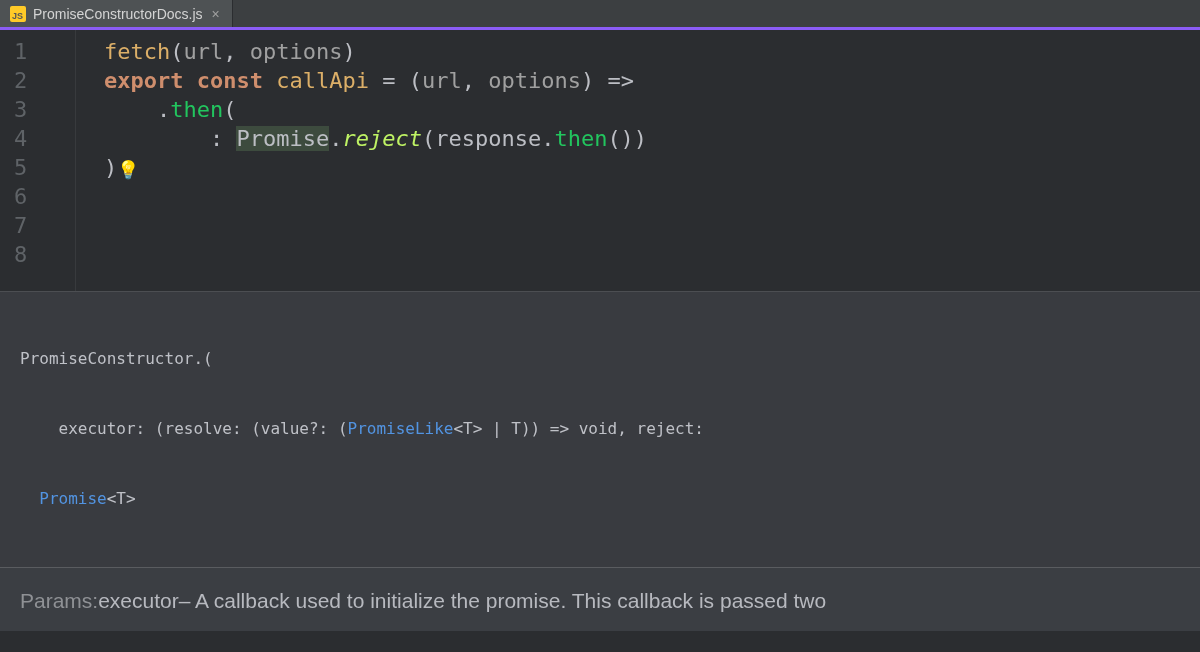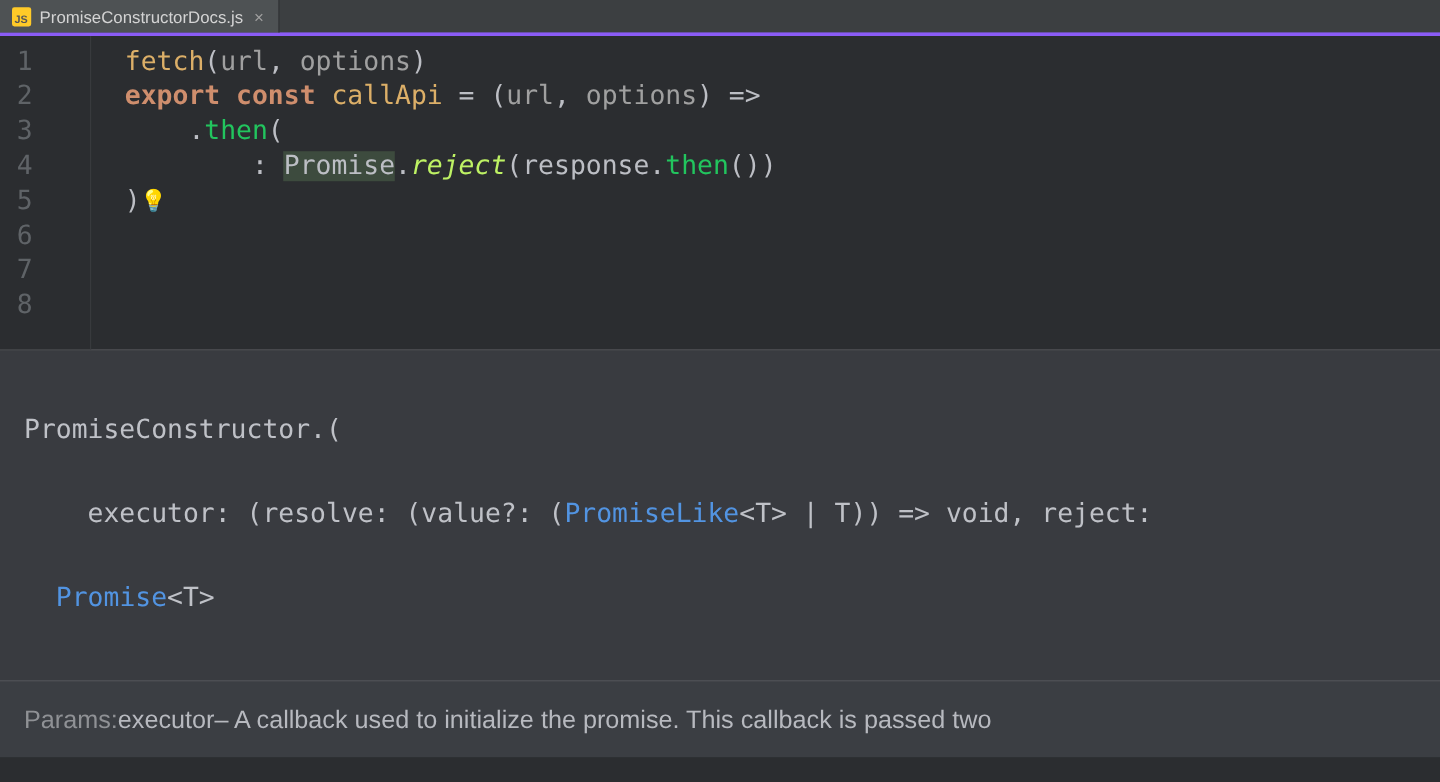--- a/index.html
+++ b/index.html
@@ -93,21 +93,21 @@
     .bulb-icon {
       display: inline-block;
       font-size: 18px;
       vertical-align: middle;
     }
     .tooltip-sig {
       background: #393b40;
       border-top: 1px solid #4c4e52;
       border-bottom: 1px solid #5a5c60;
       padding: 14px 20px 16px 20px;
-      font-size: 22px;
+      font-size: 16px;
       line-height: 35px;
       font-family: 'Menlo', 'Monaco', monospace;
       white-space: pre;
       color: #bfc1c7;
     }
     .sig-type { color: #5294e2; }
     .tooltip-doc {
       background: #3b3e43;
       padding: 16px 20px 14px 20px;
       font-size: 21px;

